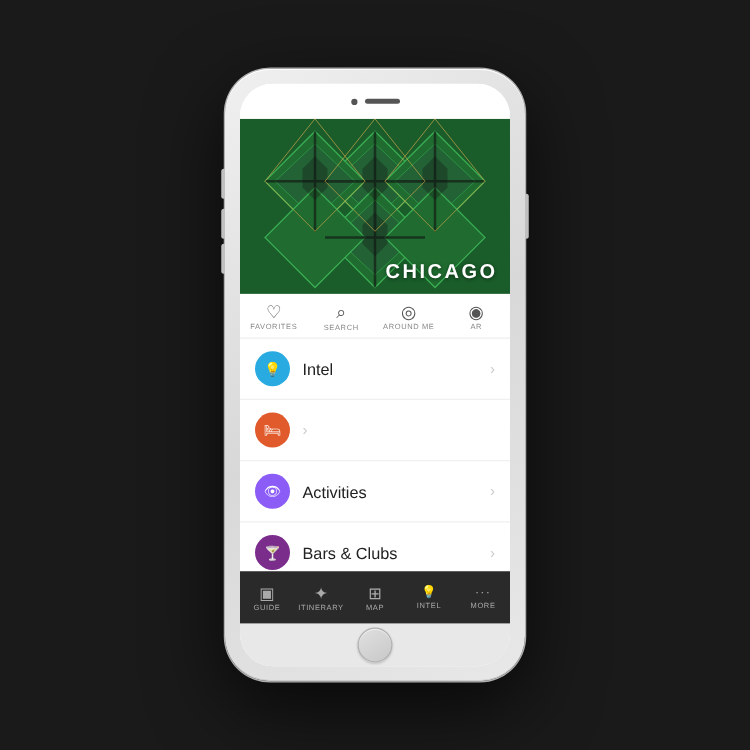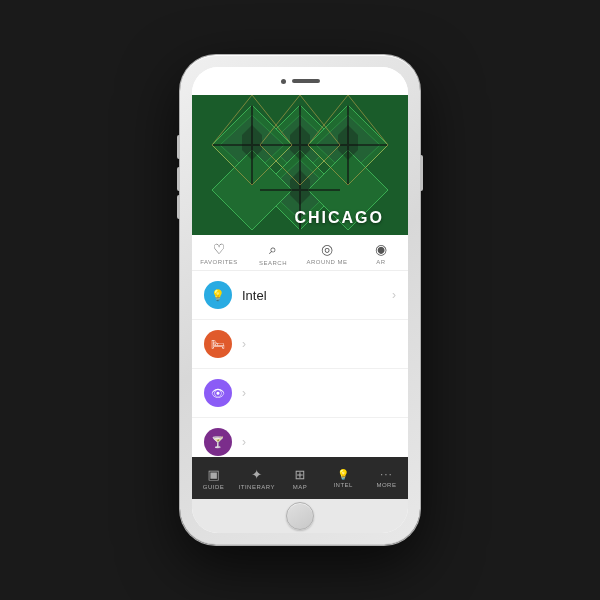--- a/index.html
+++ b/index.html
@@ -102,21 +102,21 @@
     }
 
     .hero svg {
       width: 100%;
       height: 100%;
     }
 
     .hero-title {
       position: absolute;
       bottom: 8px;
-      right: 24px;
+      right: 10px;
       color: white;
       font-size: 16px;
       font-weight: 700;
       letter-spacing: 2px;
       text-shadow: 0 1px 3px rgba(0,0,0,0.5);
     }
 
     
     .nav-icons {
       display: flex;
@@ -326,26 +326,28 @@
         <div class="menu-item">
           <div class="menu-icon-circle" style="background:#e05a2b;">
             <span style="font-size:11px;">🛏</span>
           </div>
           <span class="menu-chevron">›</span>
         </div>
         <div class="menu-item">
           <div class="menu-icon-circle" style="background:#8B5CF6;">
             <span style="font-size:11px;">👁</span>
           </div>
+          <span class="menu-item-label">Activities</span>
           <span class="menu-chevron">›</span>
         </div>
         <div class="menu-item">
           <div class="menu-icon-circle" style="background:#7B2D8B;">
             <span style="font-size:11px;">🍸</span>
           </div>
+          <span class="menu-item-label">Bars &amp; Clubs</span>
           <span class="menu-chevron">›</span>
         </div>
       </div>
 
       <div class="bottom-bar">
         <div class="bottom-tab">
           <span class="tab-icon">▣</span>
           <span class="tab-label">GUIDE</span>
         </div>
         <div class="bottom-tab">

